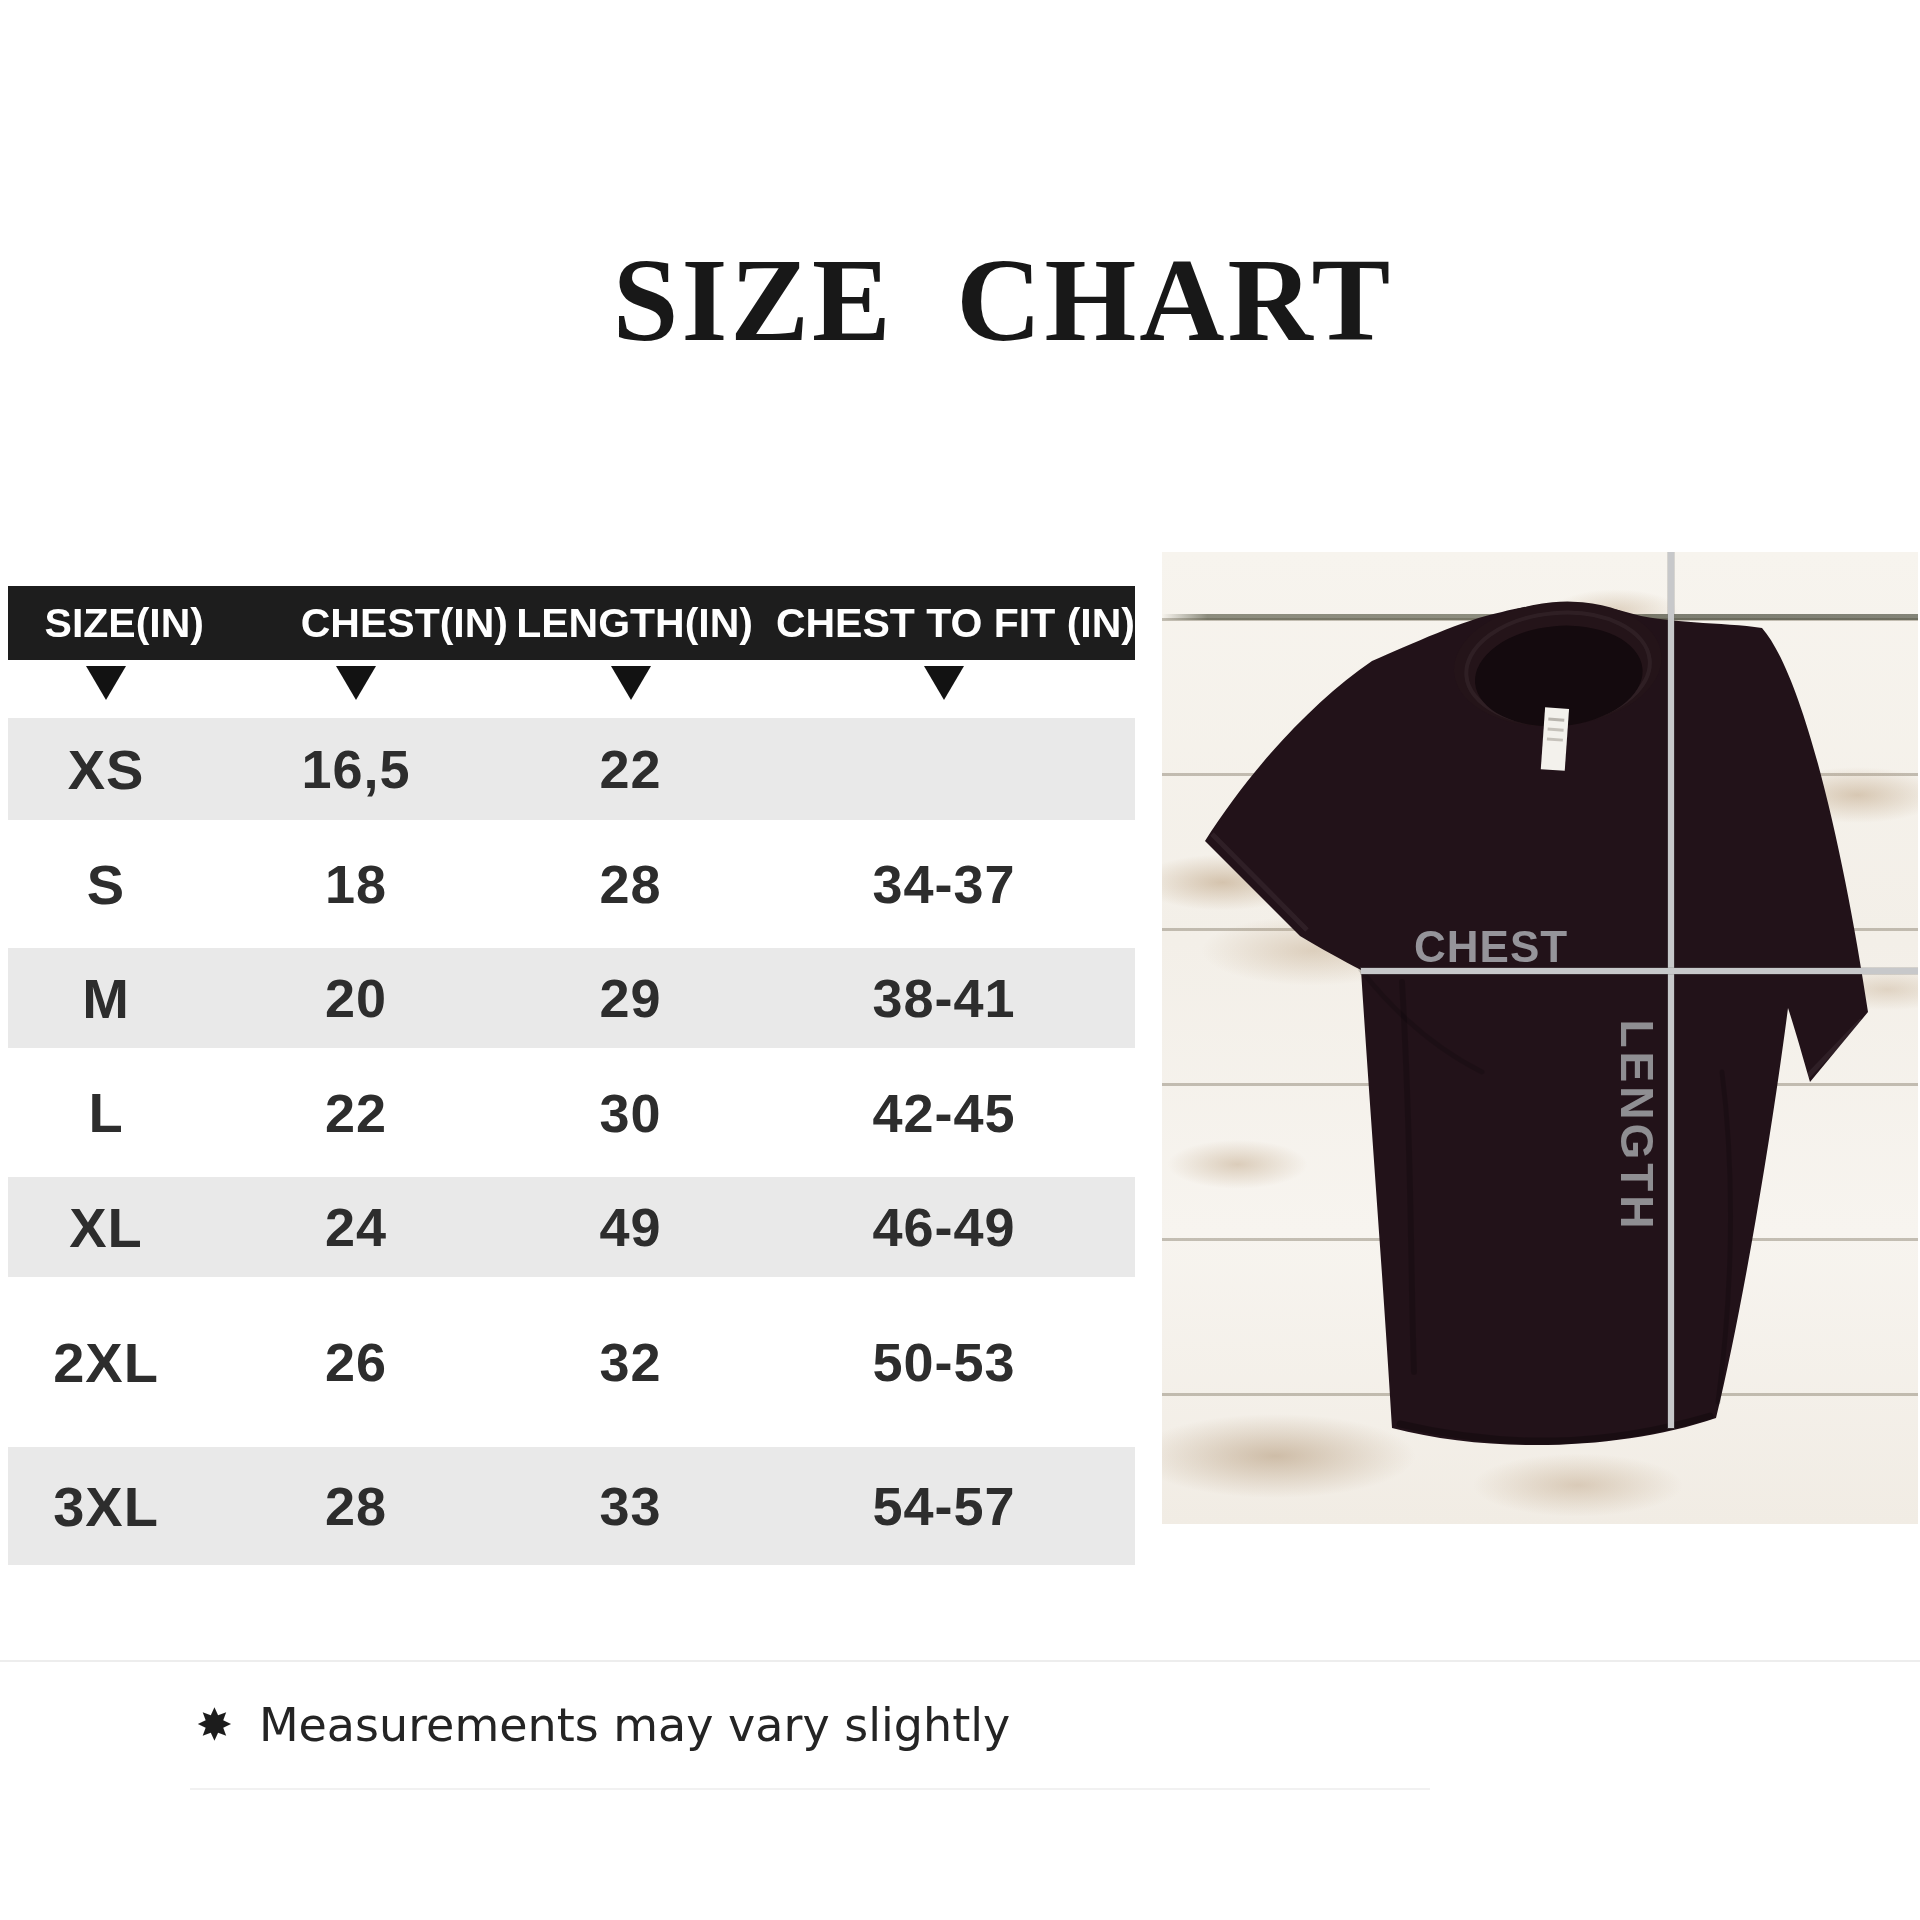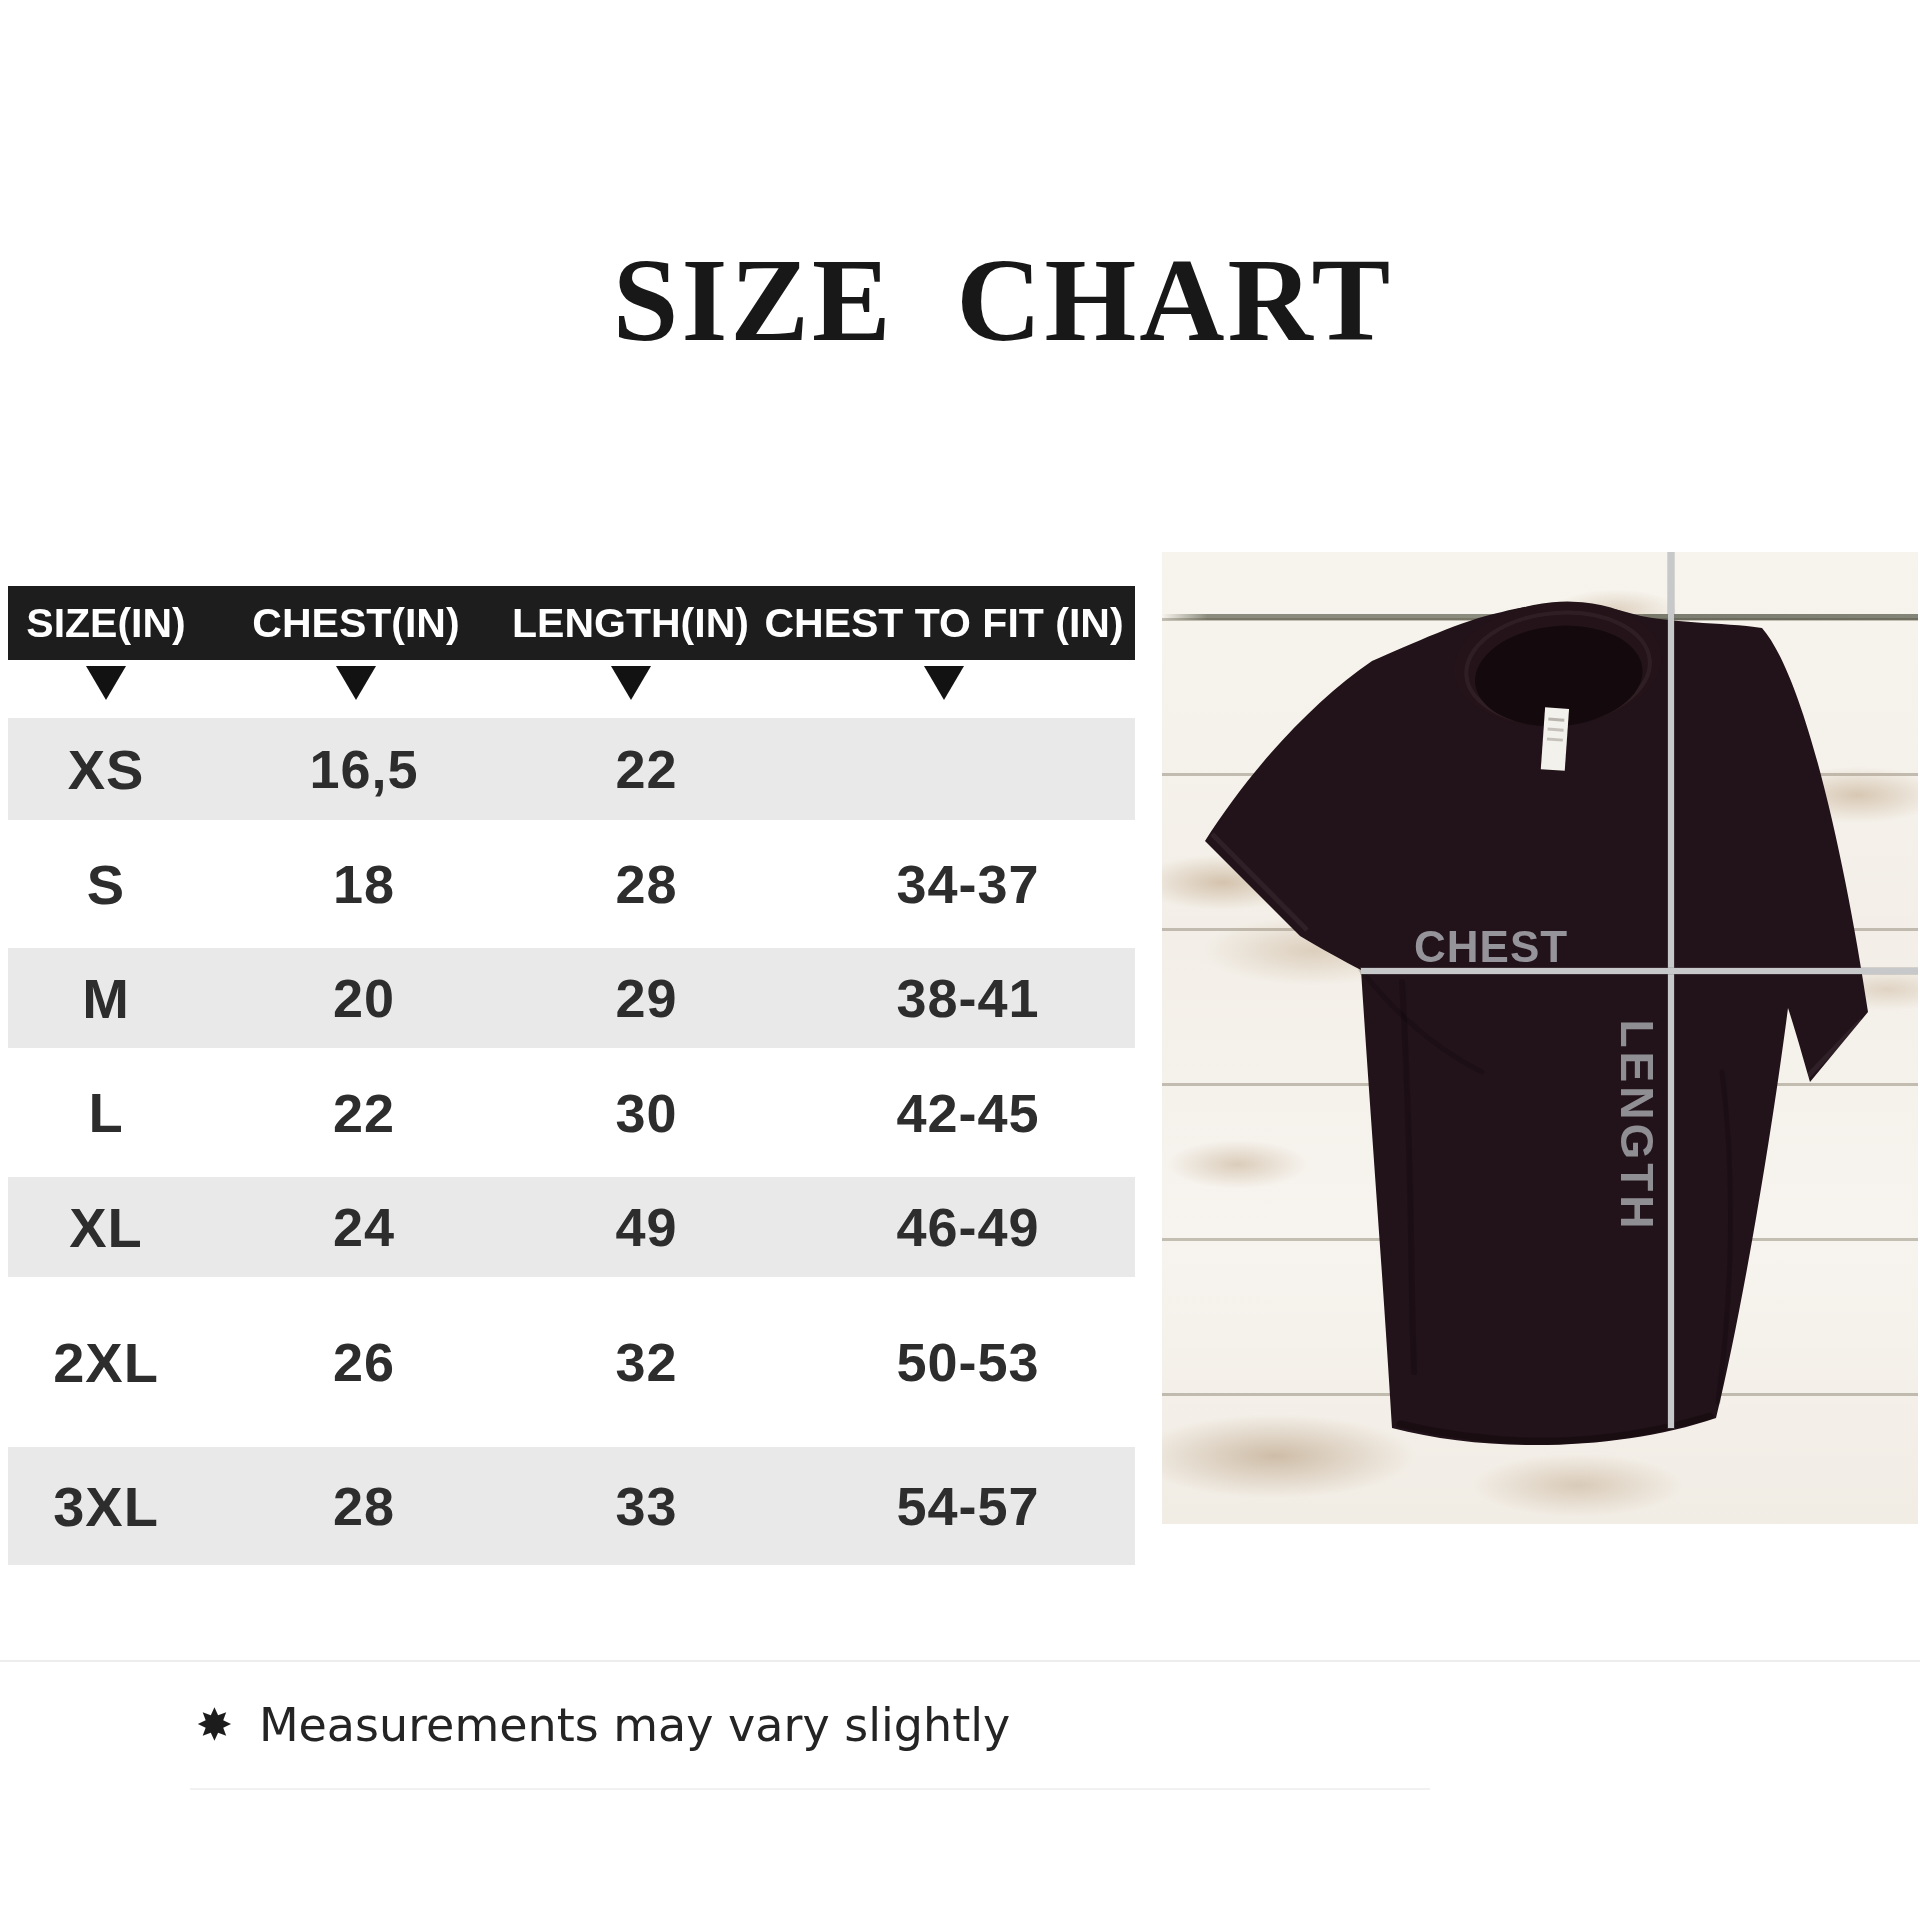--- a/index.html
+++ b/index.html
@@ -12,27 +12,27 @@
     position:absolute;left:0;top:242px;width:1920px;margin:0;
     text-align:center;font-family:"Liberation Serif","DejaVu Serif",serif;
     font-weight:700;font-size:118px;line-height:1.0;color:#181818;
     letter-spacing:3px;word-spacing:30px;padding-left:43px;
   }
   
   .size-table{position:absolute;left:8px;top:586px;width:1127px;}
   .grid-row{display:grid;grid-template-columns:196px 304px 245px 382px;}
   .thead{height:74px;background:#1d1d1d;align-items:center;}
   .thead .hcell{
-    color:#ffffff;font-weight:700;font-size:41px;text-align:center;
+    color:#ffffff;font-weight:700;font-size:41px;text-align:right;
     letter-spacing:0px;white-space:nowrap;
   }
   .arrow-row{height:58px;align-items:center;background:#ffffff;}
   .arrow-cell{display:flex;justify-content:center;align-items:flex-start;height:100%;padding-top:6px;box-sizing:border-box;}
   .tri{width:0;height:0;border-left:20px solid transparent;border-right:20px solid transparent;border-top:34px solid #121212;}
-  .trow{align-items:center;background:#ffffff;gap:8px;}
+  .trow{align-items:center;background:#ffffff;}
   .trow.gray{background:#e9e9e9;}
   .cell{
     text-align:center;font-weight:700;color:#2d2d2d;font-size:54px;letter-spacing:1px;
   }
   .cell.size{font-size:56px;}
   .r-xs{height:102px}.r-s{height:128px}.r-m{height:100px}.r-l{height:129px}
   .r-xl{height:100px}.r-2xl{height:170px}.r-3xl{height:118px}
   
   .divider{position:absolute;height:2px;background:#ededed;}
   .divider-top{left:0;top:1660px;width:1920px;}

